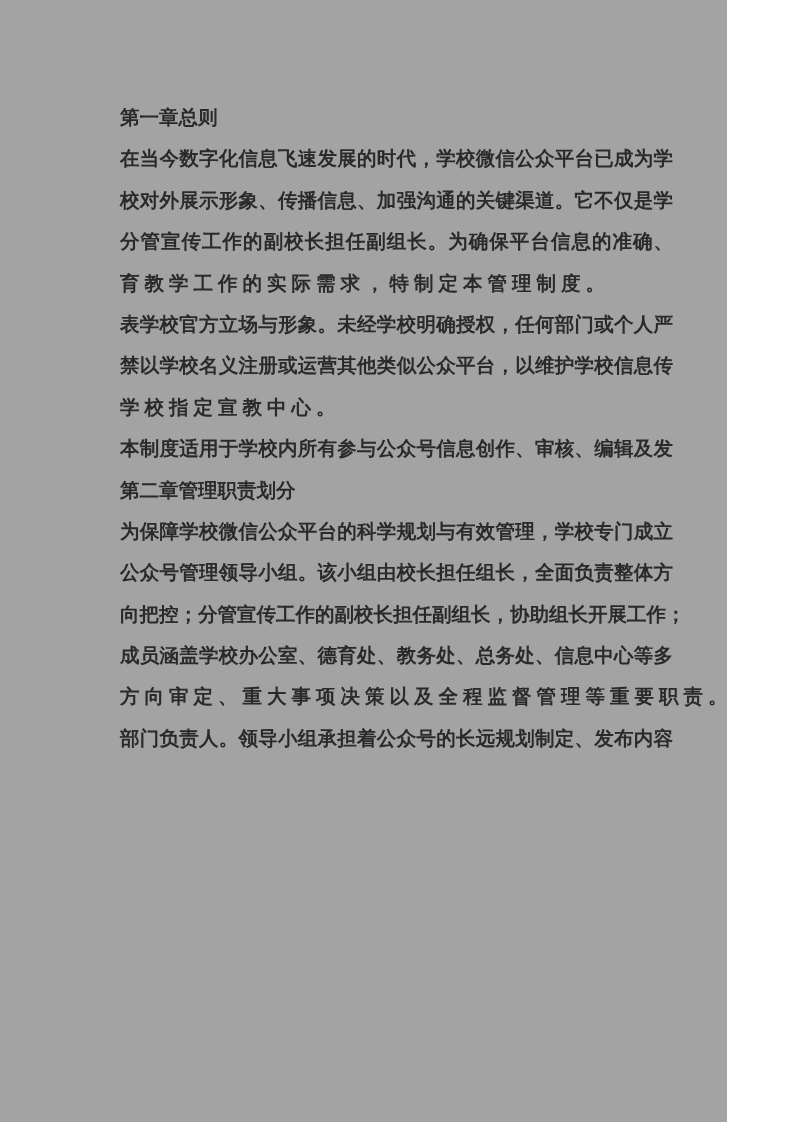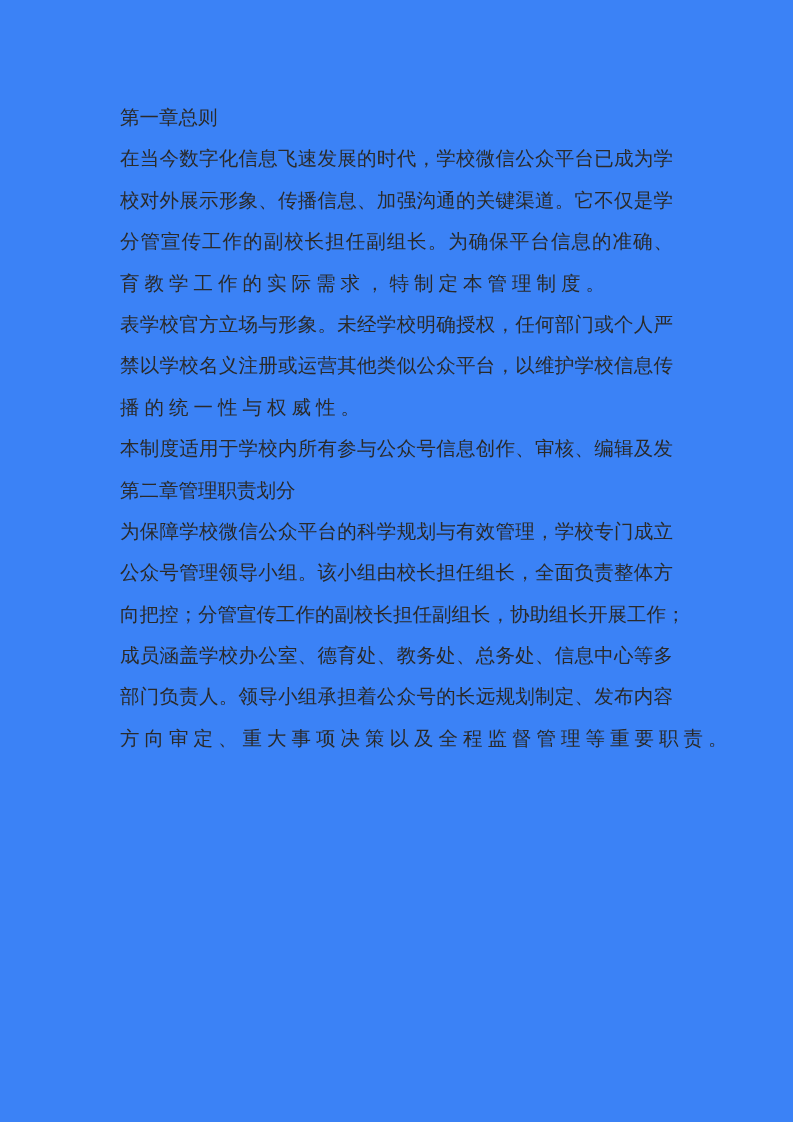--- a/index.html
+++ b/index.html
@@ -11,23 +11,24 @@
     width: 793px;
     height: 1122px;
     position: relative;
     overflow: hidden;
     font-family: "DejaVu Serif", "Liberation Serif", serif;
     color: #2a2a2a;
   }
   .page {
     position: absolute;
     left: 0; top: 0;
-    width: 793px;
+    width: 727px;
     height: 1122px;
-    background: #3b82f6;
+    background: #a3a3a3;
+    font-weight: bold;
   }
   .content {
     position: absolute;
     left: 120px;
     top: 97px;
     width: 553px;
   }
   .line {
     height: 41.4px;
     line-height: 41.4px;
@@ -51,23 +52,23 @@
 
 <div class="page">
   <div class="content">
     <div class="line heading">第一章总则</div>
     <div class="line full">在当今数字化信息飞速发展的时代，学校微信公众平台已成为学</div>
     <div class="line full">校对外展示形象、传播信息、加强沟通的关键渠道。它不仅是学</div>
     <div class="line full">分管宣传工作的副校长担任副组长。为确保平台信息的准确、</div>
     <div class="line partial">育教学工作的实际需求，特制定本管理制度。</div>
     <div class="line full">表学校官方立场与形象。未经学校明确授权，任何部门或个人严</div>
     <div class="line full">禁以学校名义注册或运营其他类似公众平台，以维护学校信息传</div>
-    <div class="line partial">播的统一性与权威性。</div>
+    <div class="line partial">学校指定宣教中心。</div>
     <div class="line full">本制度适用于学校内所有参与公众号信息创作、审核、编辑及发</div>
     <div class="line heading">第二章管理职责划分</div>
     <div class="line full">为保障学校微信公众平台的科学规划与有效管理，学校专门成立</div>
     <div class="line full">公众号管理领导小组。该小组由校长担任组长，全面负责整体方</div>
     <div class="line full">向把控；分管宣传工作的副校长担任副组长，协助组长开展工作；</div>
     <div class="line full">成员涵盖学校办公室、德育处、教务处、总务处、信息中心等多</div>
+    <div class="line partial">方向审定、重大事项决策以及全程监督管理等重要职责。</div>
     <div class="line full">部门负责人。领导小组承担着公众号的长远规划制定、发布内容</div>
-    <div class="line partial">方向审定、重大事项决策以及全程监督管理等重要职责。</div>
   </div>
 </div>
 
 </body></html>

